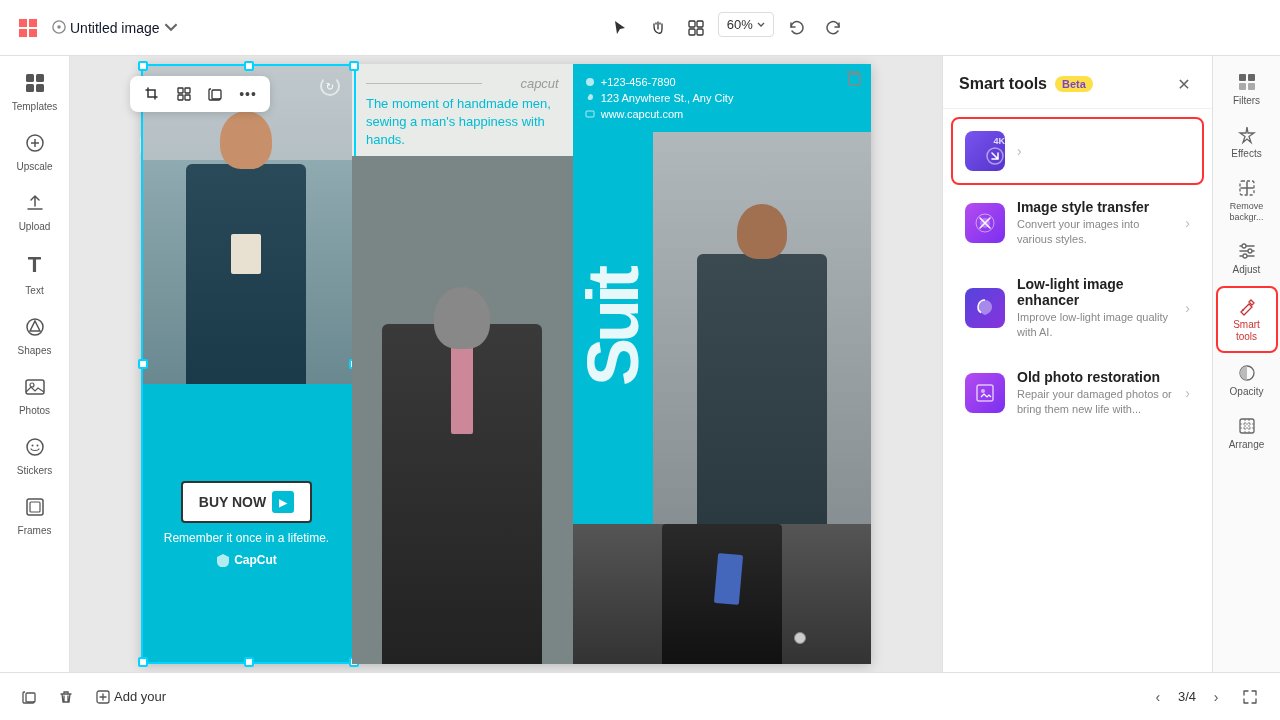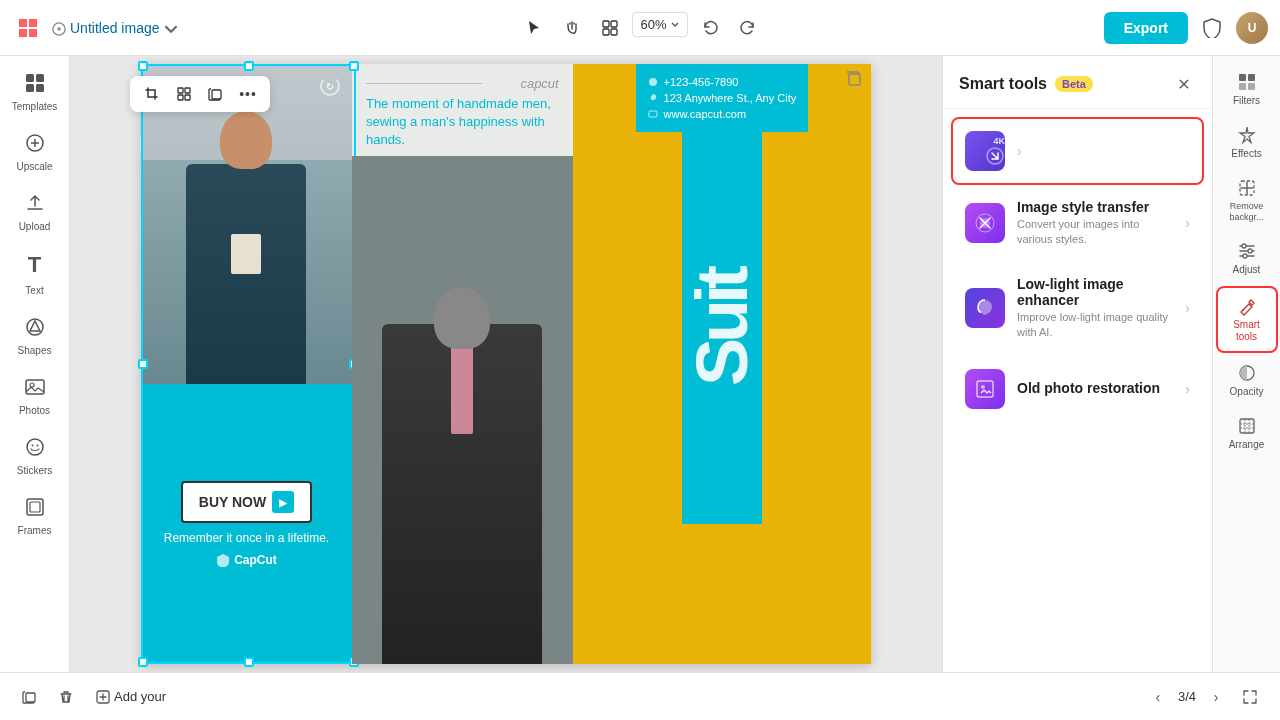--- a/index.html
+++ b/index.html
@@ -16,22 +16,22 @@
       gap: 8px;
       flex-shrink: 0;
       z-index: 10;
     }
     .topbar-logo {
       width: 32px; height: 32px;
       display: flex; align-items: center; justify-content: center;
       color: #ff4747; font-weight: bold; font-size: 18px;
     }
     .topbar-title {
-      display: flex; align-items: flex-end; gap: 4px;
-      font-size: 14px; font-weight: 500; color: #0369a1;
+      display: flex; align-items: flex-start; gap: 4px;
+      font-size: 14px; font-weight: 500; color: #0f172a;
     }
     .topbar-title svg { width: 14px; height: 14px; fill: #666; }
     .topbar-spacer { flex: 1; }
     .topbar-center {
       display: flex; align-items: flex-start; gap: 6px;
     }
     .icon-btn {
       width: 32px; height: 32px;
       border: none; background: transparent;
       cursor: pointer; display: flex; align-items: center; justify-content: center;
@@ -179,22 +179,22 @@
     .headline-text { color: #00bcd4; font-size: 13px; line-height: 1.4; }
     .panel-middle-image {
       flex: 1;
       background: #888;
       overflow: hidden;
       position: relative;
     }
 
     .panel-right {
       width: 304px;
-      background: #eab308;
-      display: flex; flex-direction: column; align-items: center;
+      background: #a16207;
+      display: flex; flex-direction: column;
     }
     .panel-right-info {
       background: #00bcd4;
       padding: 12px;
       color: #fff; font-size: 11px; display: flex; flex-direction: column; gap: 4px;
     }
     .info-line { display: flex; align-items: center; gap: 6px; }
     .panel-right-main {
       flex: 1; display: flex;
     }
@@ -428,29 +428,20 @@
     <button class="icon-btn">
       <svg width="16" height="16" viewBox="0 0 16 16">
           <path d="M13 7a6 6 0 1 0-1 4" stroke="#555" stroke-width="1.5" fill="none" stroke-linecap="round"></path>
           <path d="M13 3v4H9" stroke="#555" stroke-width="1.5" fill="none" stroke-linecap="round" stroke-linejoin="round"></path>
         </svg>
     </button>
   </div>
 
   <div class="topbar-spacer"></div>
 
-  <div class="topbar-right">
-    <button class="export-btn">Export</button>
-    <button class="shield-btn">
-      <svg width="18" height="20" viewBox="0 0 18 20">
-          <path d="M9 1L1 4v6c0 5.5 3.5 9.8 8 11 4.5-1.2 8-5.5 8-11V4z" stroke="#555" stroke-width="1.5" fill="none"></path>
-        </svg>
-    </button>
-    <div class="avatar">U</div>
-  </div>
 </div>
 
 <div class="main">
 
   <div class="left-sidebar">
     <div class="sidebar-item">
       <svg width="22" height="22" viewBox="0 0 22 22">
         <rect x="2" y="2" width="8" height="8" rx="1.5" fill="#555"></rect>
         <rect x="12" y="2" width="8" height="8" rx="1.5" fill="#555"></rect>
         <rect x="2" y="12" width="8" height="8" rx="1.5" fill="#555"></rect>
@@ -706,20 +697,21 @@
       <div class="tool-item">
         <div class="tool-icon" style="background:linear-gradient(135deg,#b44cf0,#7b2ff0);display:flex;align-items:center;justify-content:center;">
           <svg width="22" height="22" viewBox="0 0 22 22">
             <rect x="3" y="3" width="16" height="16" rx="2" stroke="rgba(255,255,255,0.7)" stroke-width="1.5" fill="none"></rect>
             <path d="M7 15l3-3 3 3 2-2 2 2" stroke="#fff" stroke-width="1.2" fill="none"></path>
             <circle cx="9" cy="9" r="2" fill="rgba(255,255,255,0.6)"></circle>
           </svg>
         </div>
         <div class="tool-info">
           <div class="tool-name">Old photo restoration</div>
+          <div class="tool-desc">Repair your damaged photos or bring them new life with...</div>
         </div>
         <span class="tool-chevron">›</span>
       </div>
 
     </div>
   </div>
 
   <div class="far-right-sidebar">
     <div class="right-tool-item">
       <svg width="20" height="20" viewBox="0 0 20 20">

